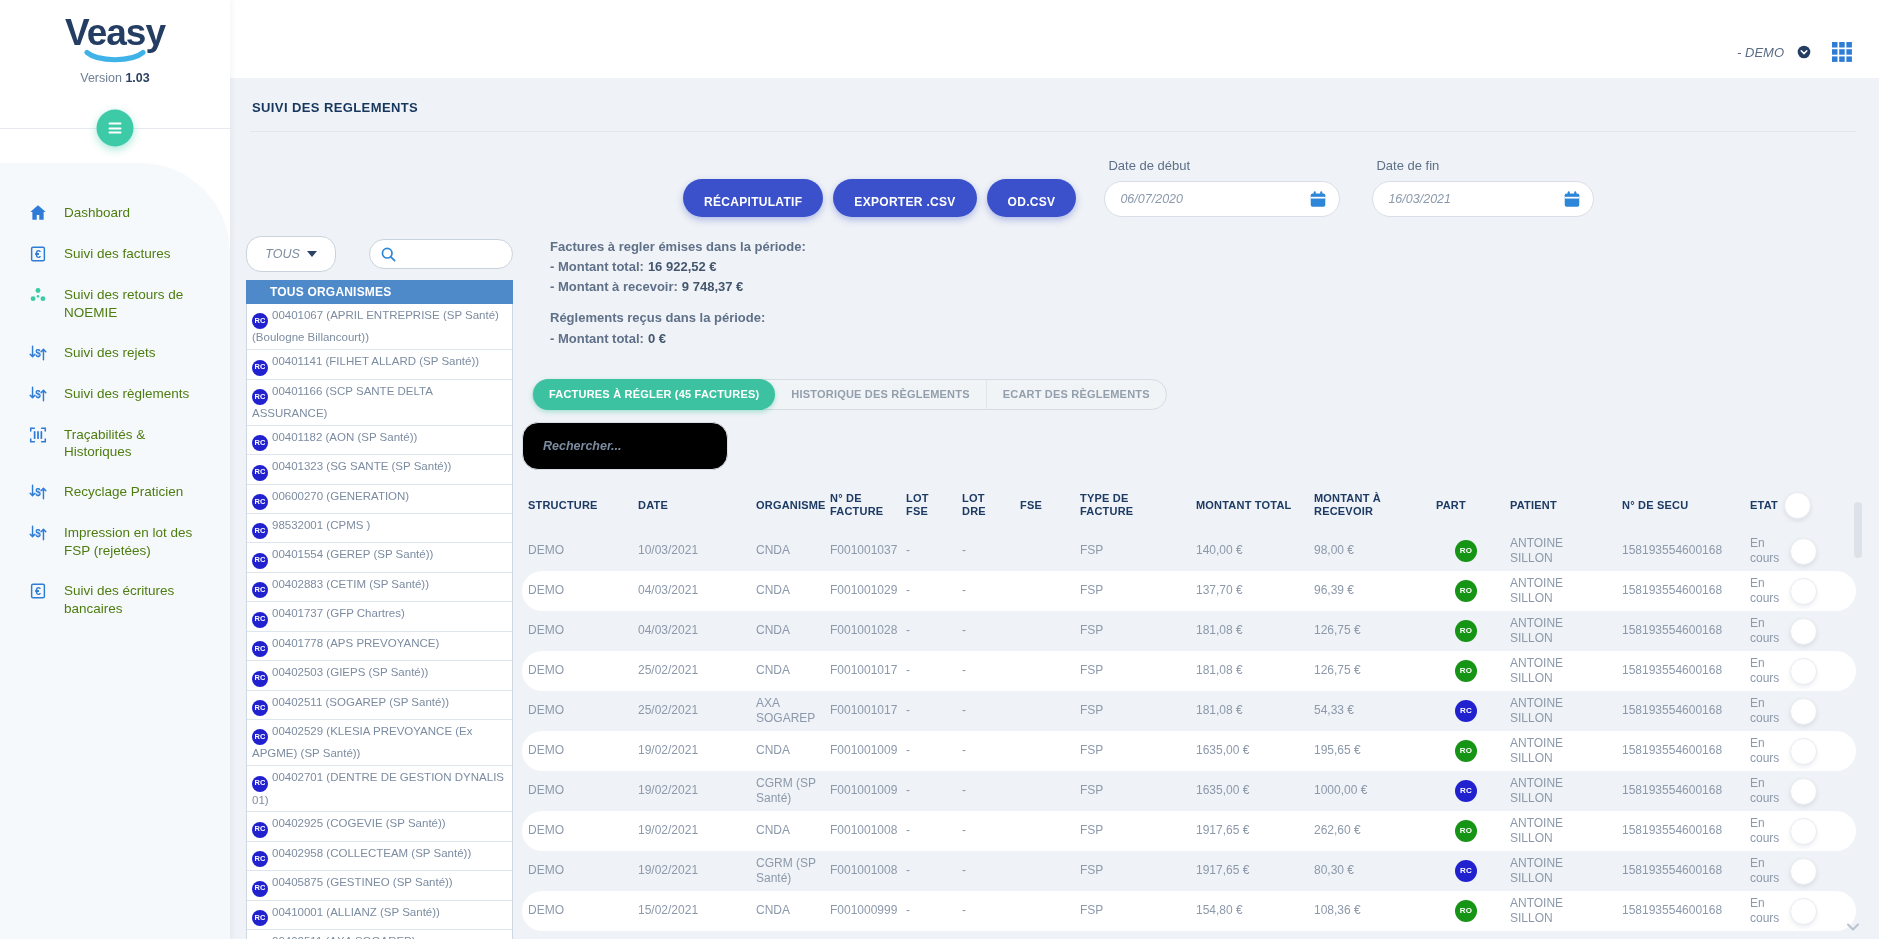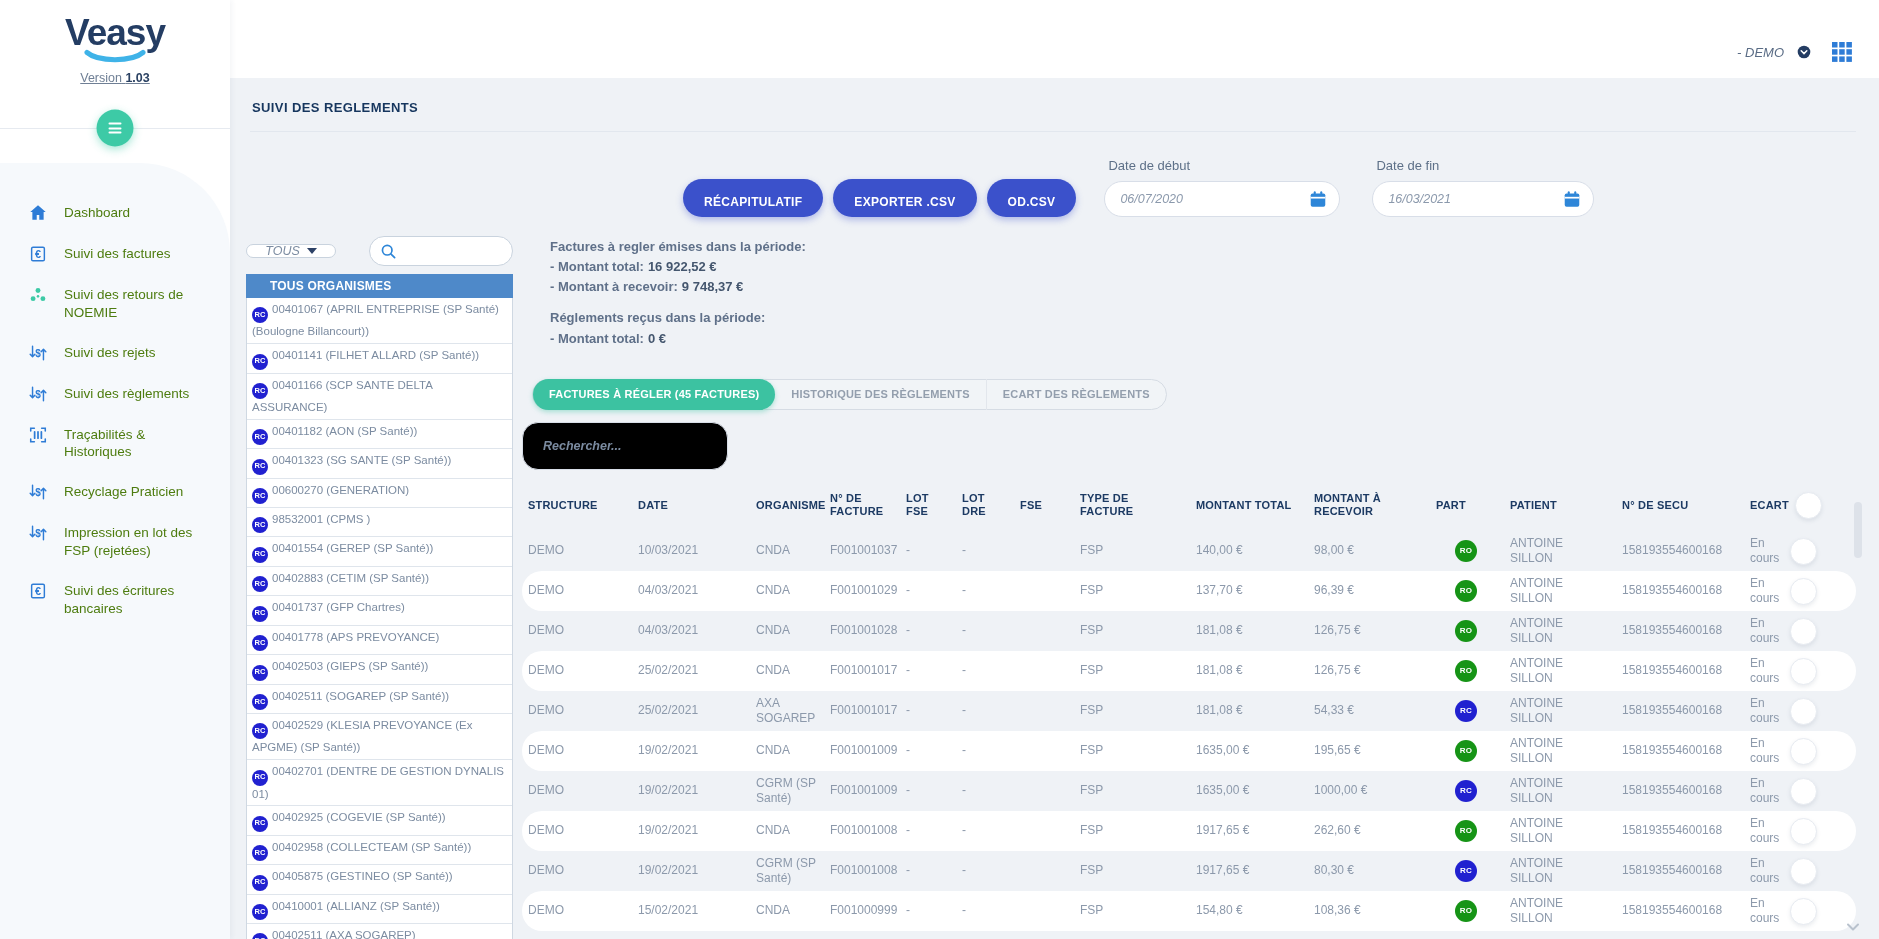--- a/index.html
+++ b/index.html
@@ -4,21 +4,21 @@
 <style>
   * { margin:0; padding:0; box-sizing:border-box; }
   html,body { width:1879px; height:939px; overflow:hidden; font-family:"Liberation Sans", sans-serif; }
   .app { display:flex; width:1879px; height:939px; background:#eff2f6; }
 
   
   .sidebar { width:230px; background:#fff; display:flex; flex-direction:column; position:relative; z-index:3; box-shadow:2px 0 5px rgba(40,60,90,.05); }
   .logo-block { text-align:center; padding-top:14px; }
   .logo { font-size:37px; font-weight:bold; color:#243d63; letter-spacing:-1px; line-height:1; }
   .logo-smile { display:block; margin:-2px auto 0; }
-  .version { font-size:12.5px; color:#6f7f95; margin-top:7px;text-decoration:underline; }
+  .version { font-size:12.5px; color:#6f7f95; margin-top:7px; }
   .version b { color:#2a4162; }
   .toggle-row { position:relative; height:42px; margin-top:22px; }
   .toggle-line { position:absolute; top:50%; left:0; right:0; border-top:1px solid #e6eaf0; }
   .menu-toggle { position:absolute; left:50%; top:50%; transform:translate(-50%,-50%); width:37px; height:37px; border-radius:50%; background:#3dcaa6; border:none; cursor:pointer; box-shadow:0 3px 8px rgba(61,202,166,.45); display:flex; flex-direction:column; align-items:center; justify-content:center; gap:2.5px; }
   .menu-toggle i { display:block; width:13px; height:2px; background:#fff; border-radius:2px; }
   nav.menu { flex:1; margin-top:14px; background:#f6f9fc; border-top-right-radius:90px; padding-top:30px; }
   .menu ul { list-style:none; }
   .menu li { display:flex; align-items:flex-start; gap:16px; padding:11px 14px 11px 28px; font-size:13.5px; color:#4d7c0f; line-height:1.32; cursor:pointer; }
   .mi { width:20px; height:20px; flex-shrink:0; margin-top:-1px; }
 
@@ -28,21 +28,21 @@
   .user-chip { display:flex; align-items:center; gap:13px; font-size:13px; font-style:italic; color:#5a6c85; cursor:pointer; }
   .grid-icon { cursor:pointer; }
 
   .content { flex:1; position:relative; padding:14px 23px 0 16px; background:#eff2f6; }
   .page-title { font-size:13px; font-weight:bold; color:#16365e; letter-spacing:.4px; margin:8px 0 0 6px; }
   .title-divider { border:none; border-top:1px solid #e2e7ee; margin:16px 0 0 4px; }
 
   
   .org-panel { position:absolute; left:16px; top:158px; bottom:0; width:267px; overflow:hidden; }
   .org-controls { display:flex; align-items:center; }
-  .tous-pill { width:90px; height:14px; border:1px solid #c9d3de; border-radius:15px; background:#fff; display:flex; align-items:center; justify-content:center; gap:7px; cursor:pointer; }
+  .tous-pill { width:90px; height:36px; border:1px solid #c9d3de; border-radius:15px; background:#fff; display:flex; align-items:center; justify-content:center; gap:7px; cursor:pointer; }
   .tous-pill span { font-size:12.5px; font-style:italic; color:#7c8ca1; }
   .caret-down { width:0; height:0; border-left:5px solid transparent; border-right:5px solid transparent; border-top:6px solid #2c4166; }
   .org-search { margin-left:33px; flex:1; height:30px; border:1px solid #c9d3de; border-radius:15px; background:#fff; display:flex; align-items:center; padding:0 8px 0 10px; gap:6px; }
   .org-search input { border:none; outline:none; width:80px; font-size:12px; background:transparent; }
   .org-header { margin-top:8px; background:#4e89c9; color:#fff; font-size:12px; font-weight:bold; letter-spacing:.2px; padding:5px 24px; }
   .org-list { list-style:none; border-left:1px solid #cfd8e2; border-right:1px solid #cfd8e2; }
   .org-list li { background:#fff; border-bottom:1px solid #dfe5ec; padding:3px 5px; font-size:11.5px; color:#7c8ca1; line-height:1.45; cursor:pointer; }
   .badge { display:inline-flex; align-items:center; justify-content:center; width:16px; height:16px; border-radius:50%; color:#fff; font-size:7.5px; font-weight:bold; vertical-align:-4px; margin-right:4px; letter-spacing:.2px; }
   .badge.rc { background:#2121d0; }
   .badge.ro { background:#169416; }
@@ -341,21 +341,21 @@
             <div>LOT FSE</div>
             <div>LOT DRE</div>
             <div>FSE</div>
             <div>TYPE DE FACTURE</div>
             <div>MONTANT TOTAL</div>
             <div>MONTANT À RECEVOIR</div>
             <div>PART</div>
             <div>PATIENT</div>
             <div>N° DE SECU</div>
             <div class="th-etat">
-                <span>ECART</span>
+                <span>ETAT</span>
                 <span class="circle-btn"></span>
               </div>
           </div>
           <div class="tbody">
 
               <div class="grid-cols trow">
                 <div>DEMO</div>
                 <div>10/03/2021</div>
                 <div>CNDA</div>
                 <div>F001001037</div>

